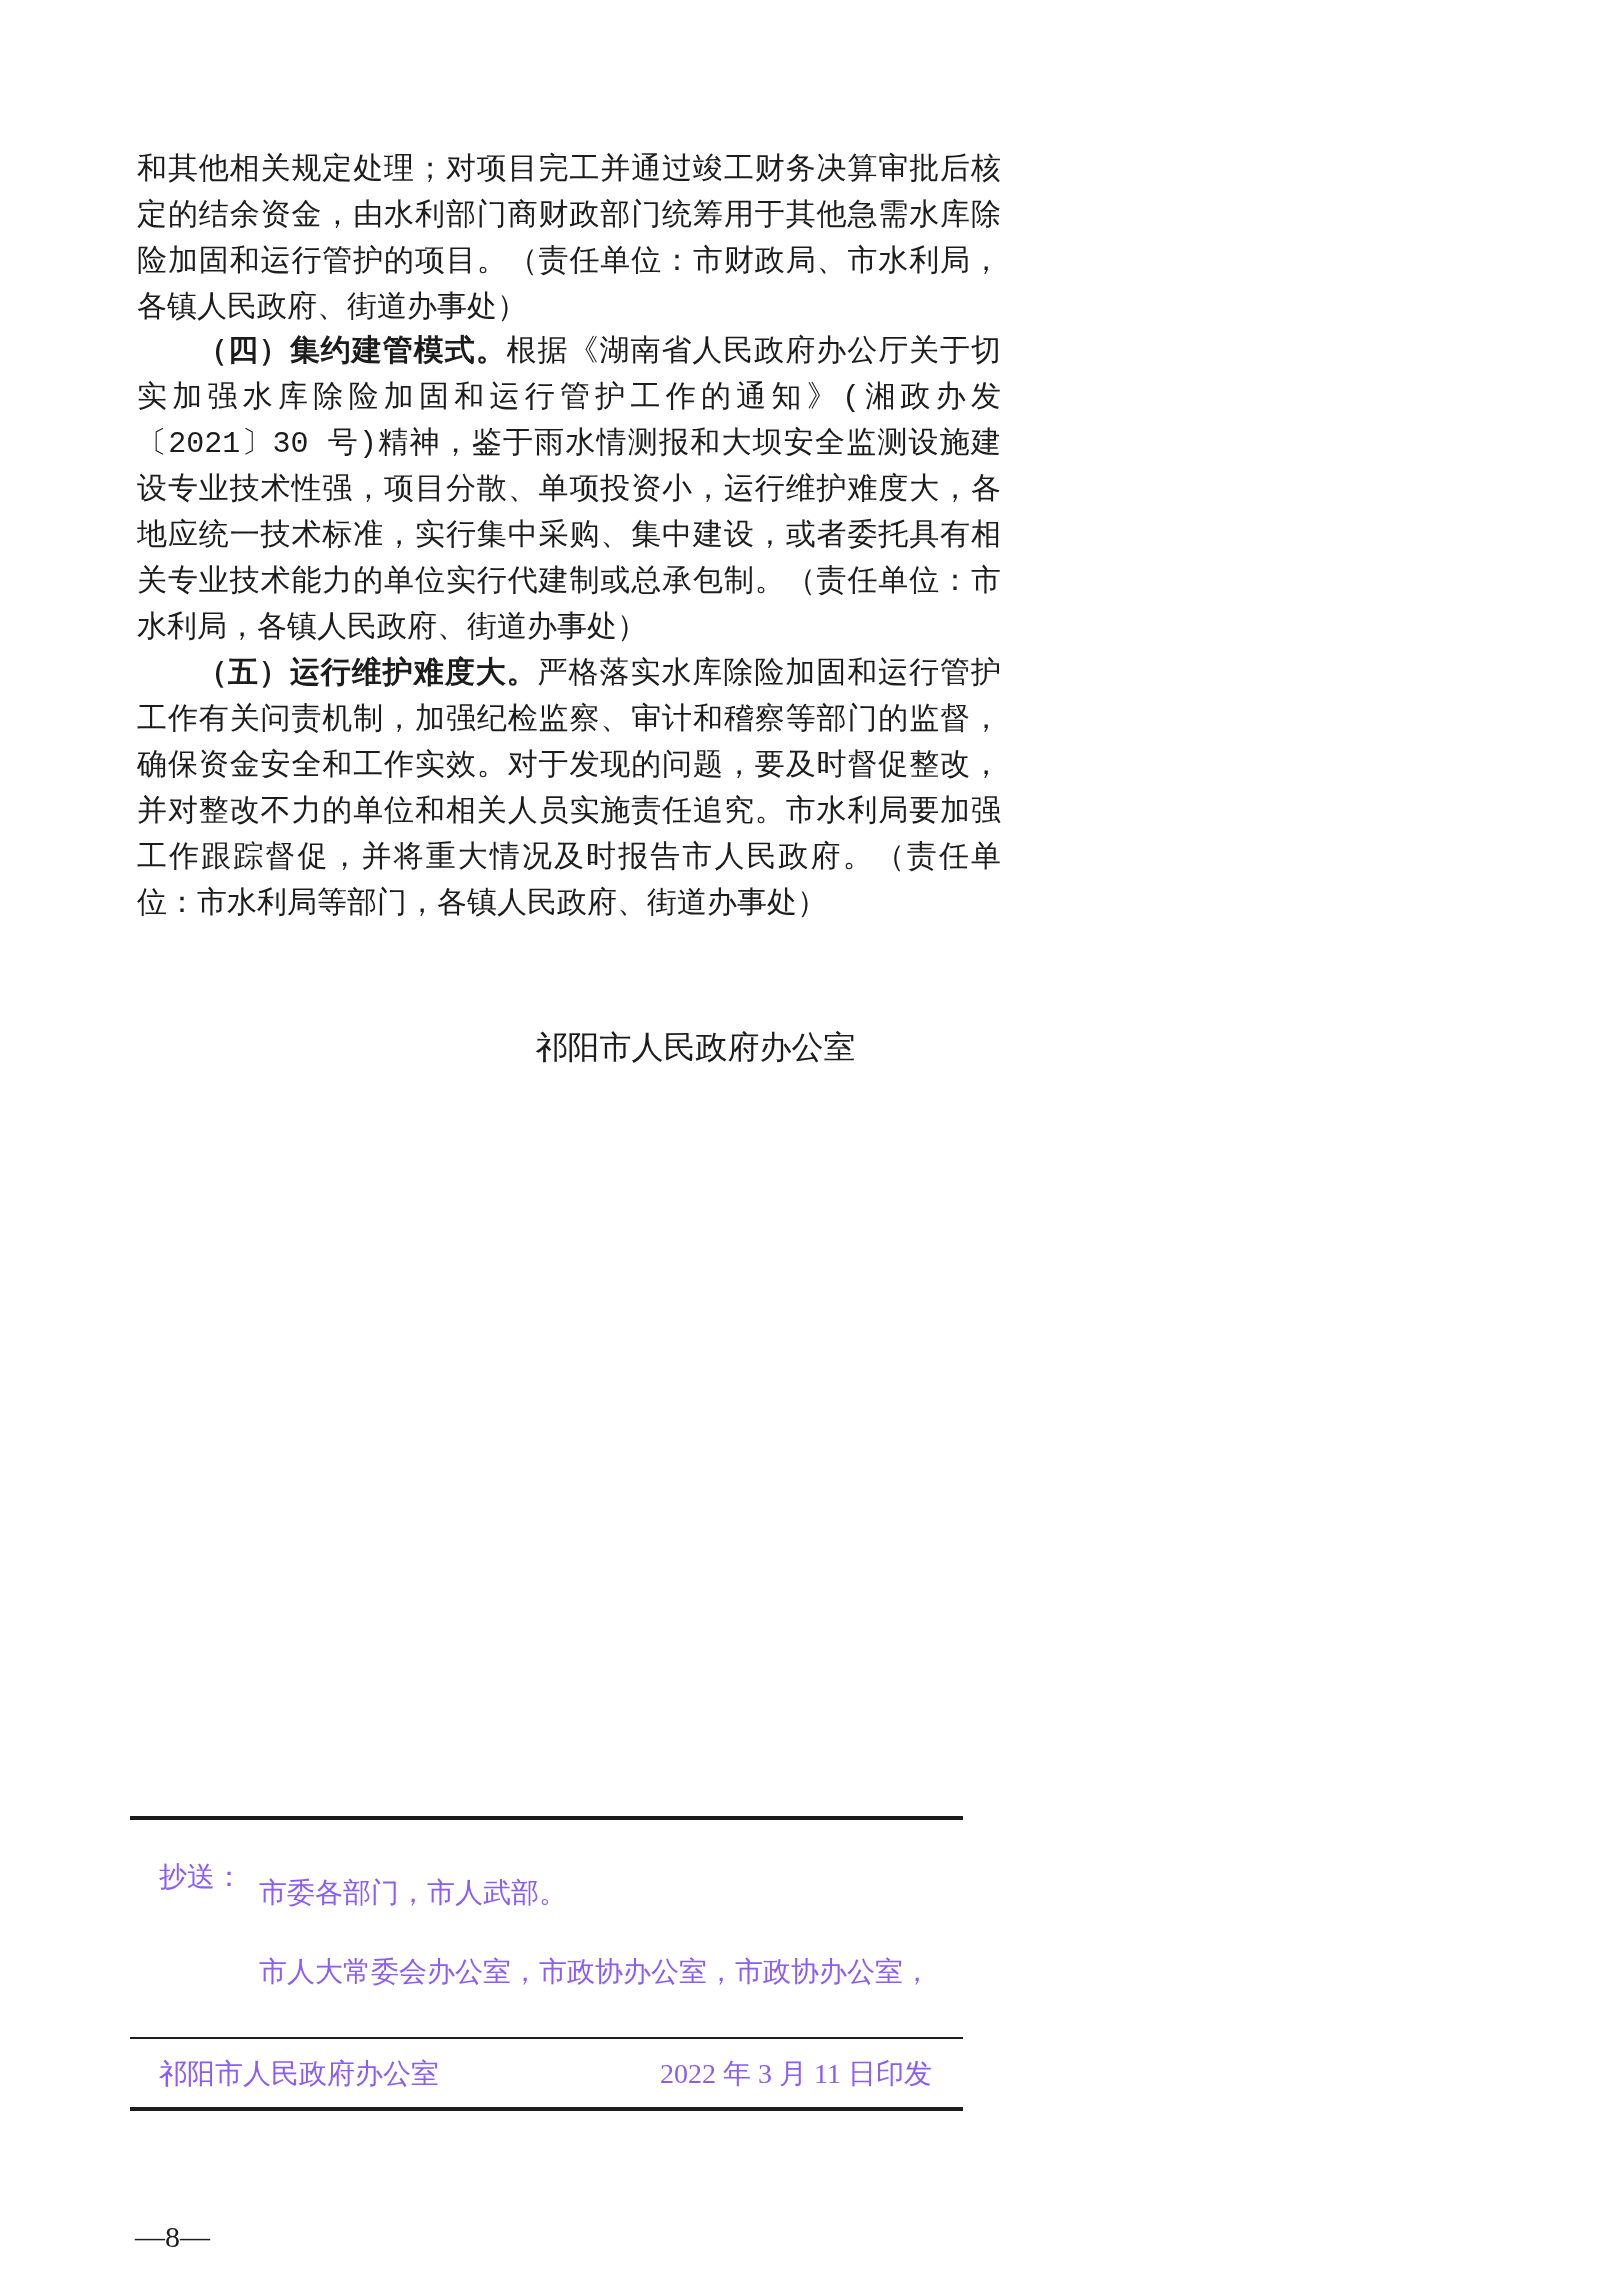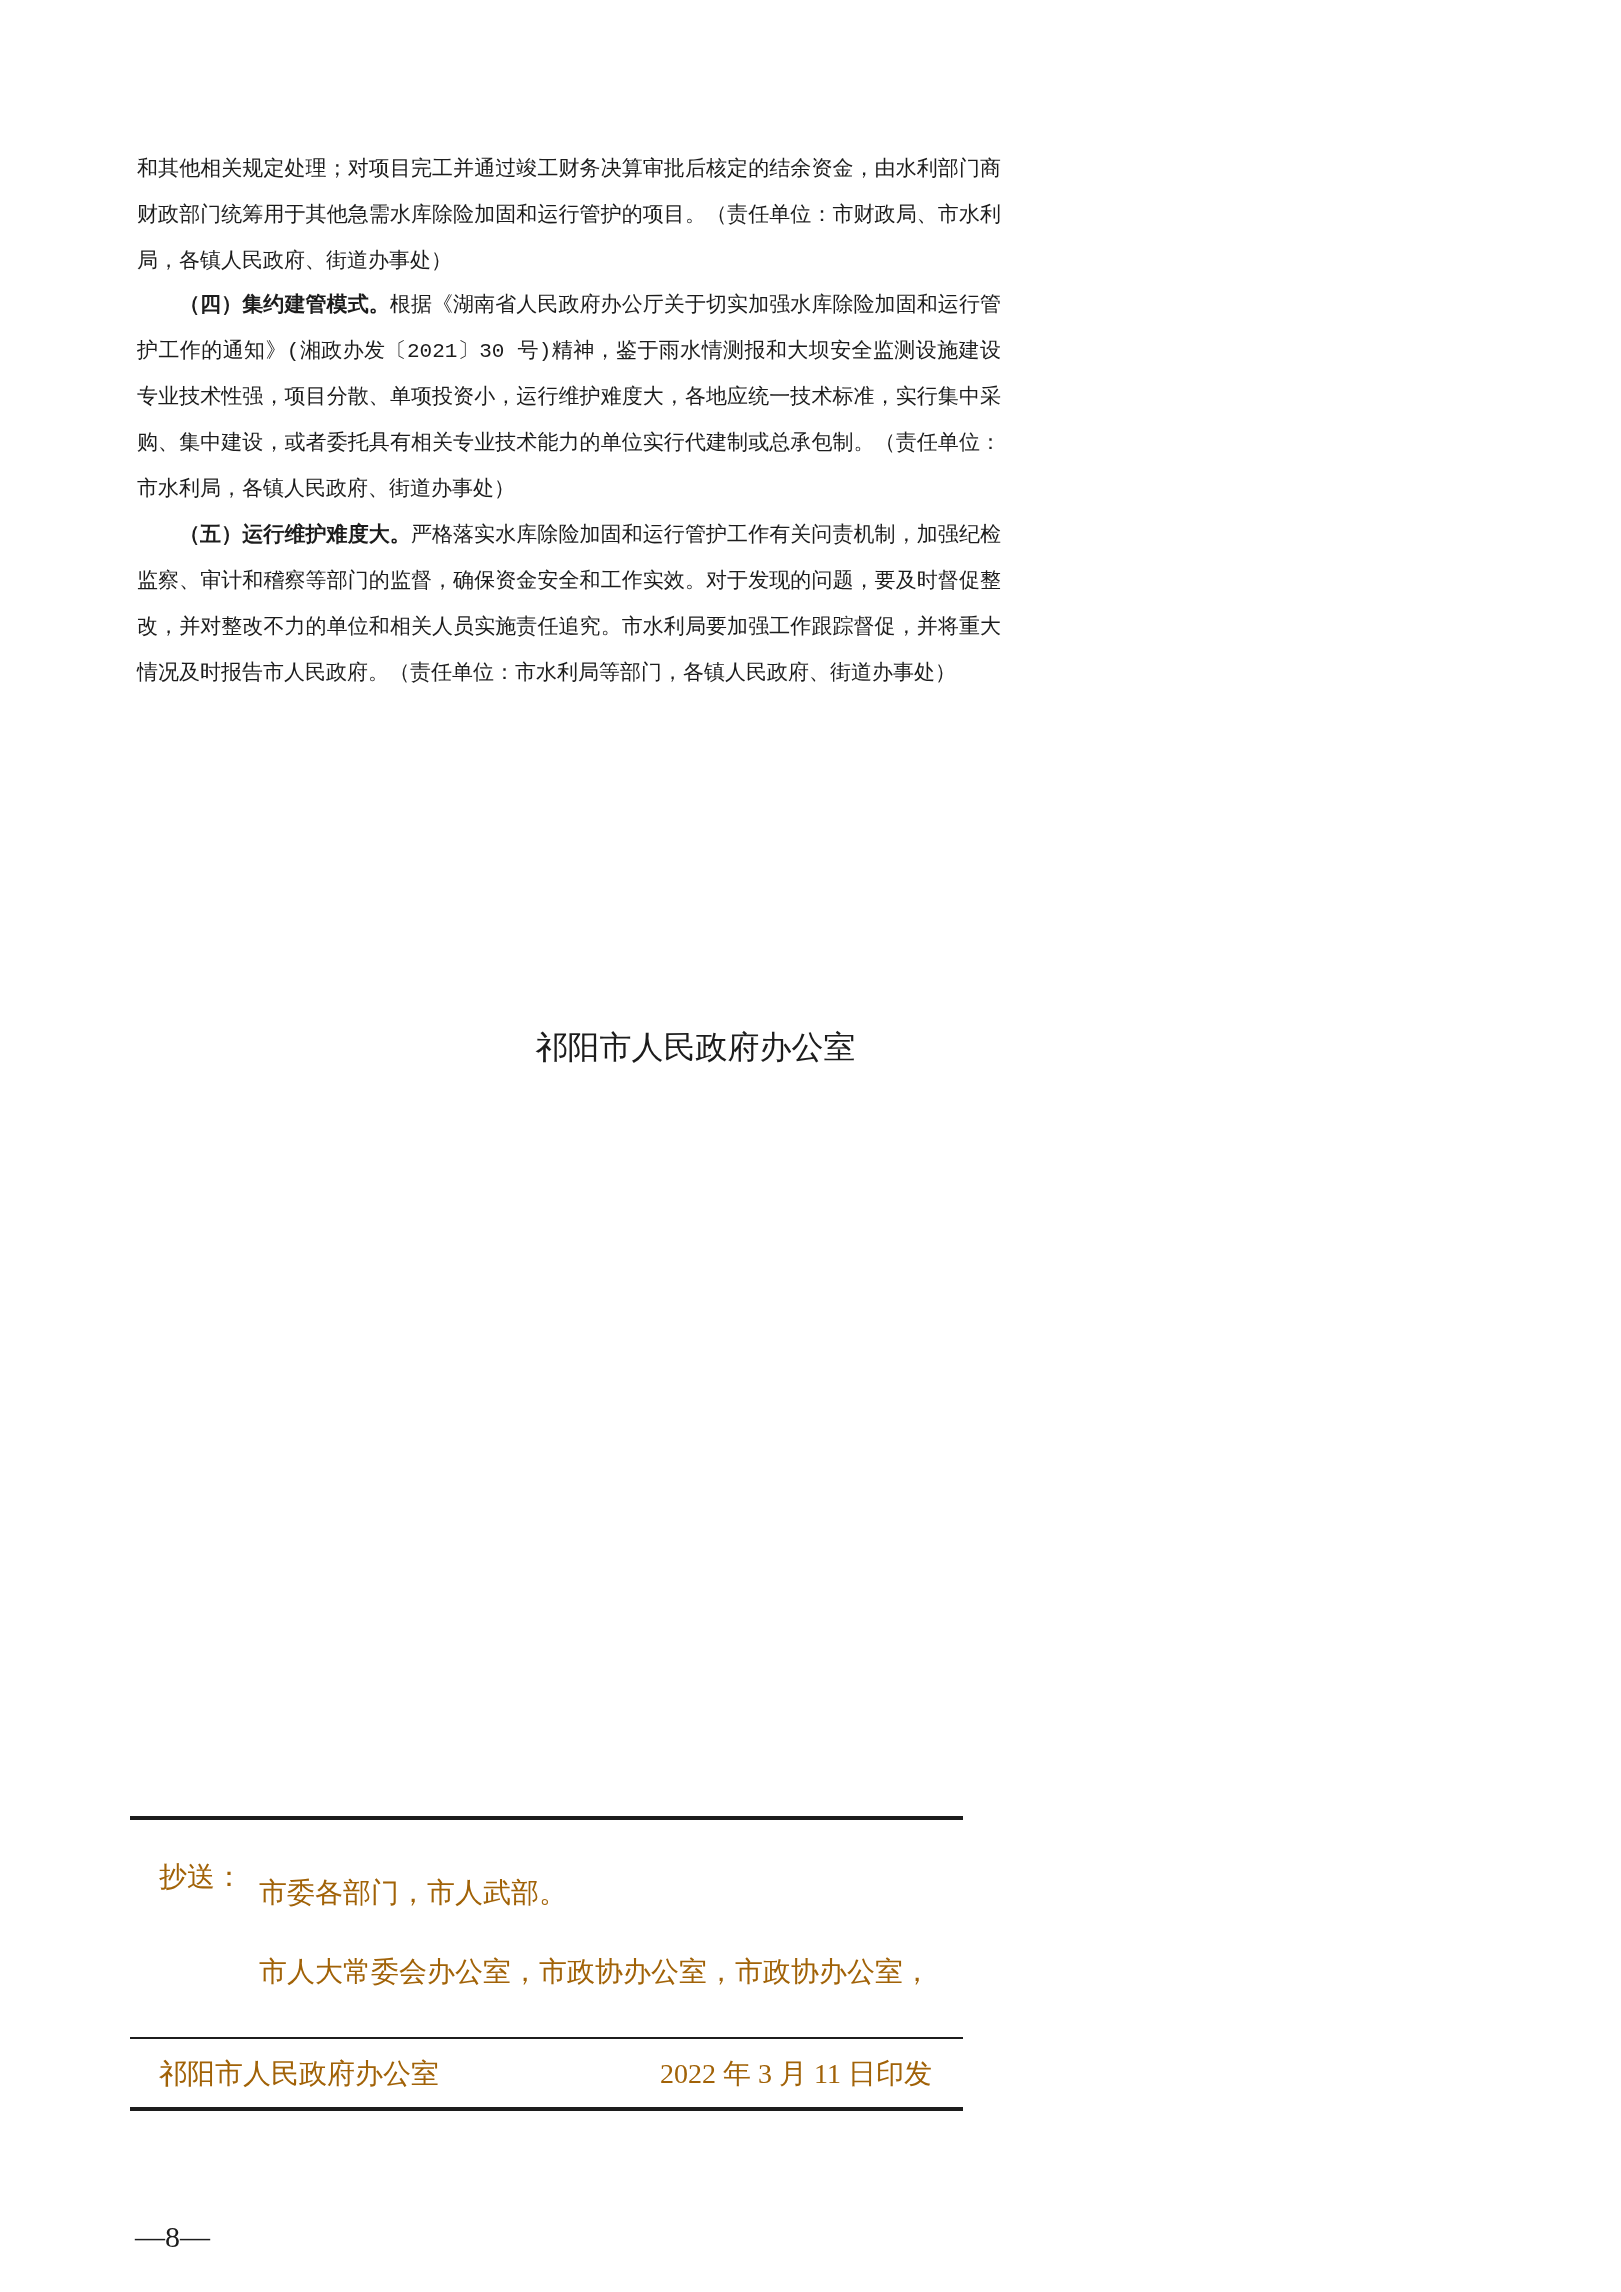--- a/index.html
+++ b/index.html
@@ -17,21 +17,21 @@
     color: #1c1c1c;
     overflow: hidden;
   }
 
   
   .body-text {
     position: absolute;
     left: 137px;
     top: 145px;
     width: 864px;
-    font-size: 21px;
+    font-size: 30px;
     line-height: 46px;
     text-align: justify;
     text-justify: inter-ideograph;
   }
   .para {
     margin: 0;
   }
   .para.indent {
     text-indent: 2em;
     font-family: Liberation Mono, monospace;
@@ -53,21 +53,21 @@
   .sig-org { margin: 0; }
   .sig-date { margin: 0; }
 
   
   .record-block {
     position: absolute;
     left: 130px;
     top: 1816px;
     width: 833px;
     font-size: 28px;
-    color: #a16207;
+    color: #8b5cf6;
   }
   .rule {
     width: 100%;
     background: #1c1c1c;
   }
   .rule-thick { height: 3.9px; }
   .rule-mid   { height: 2px; }
 
   .copy-section {
     display: flex;

